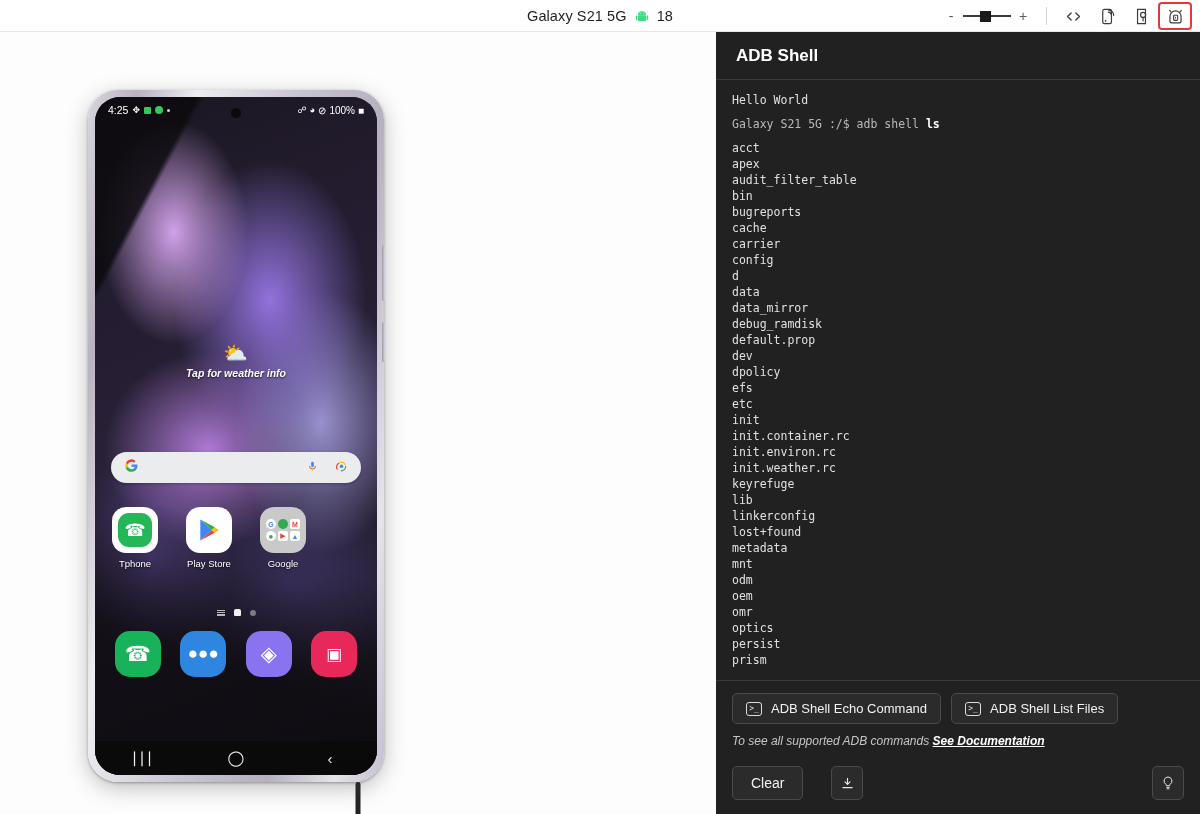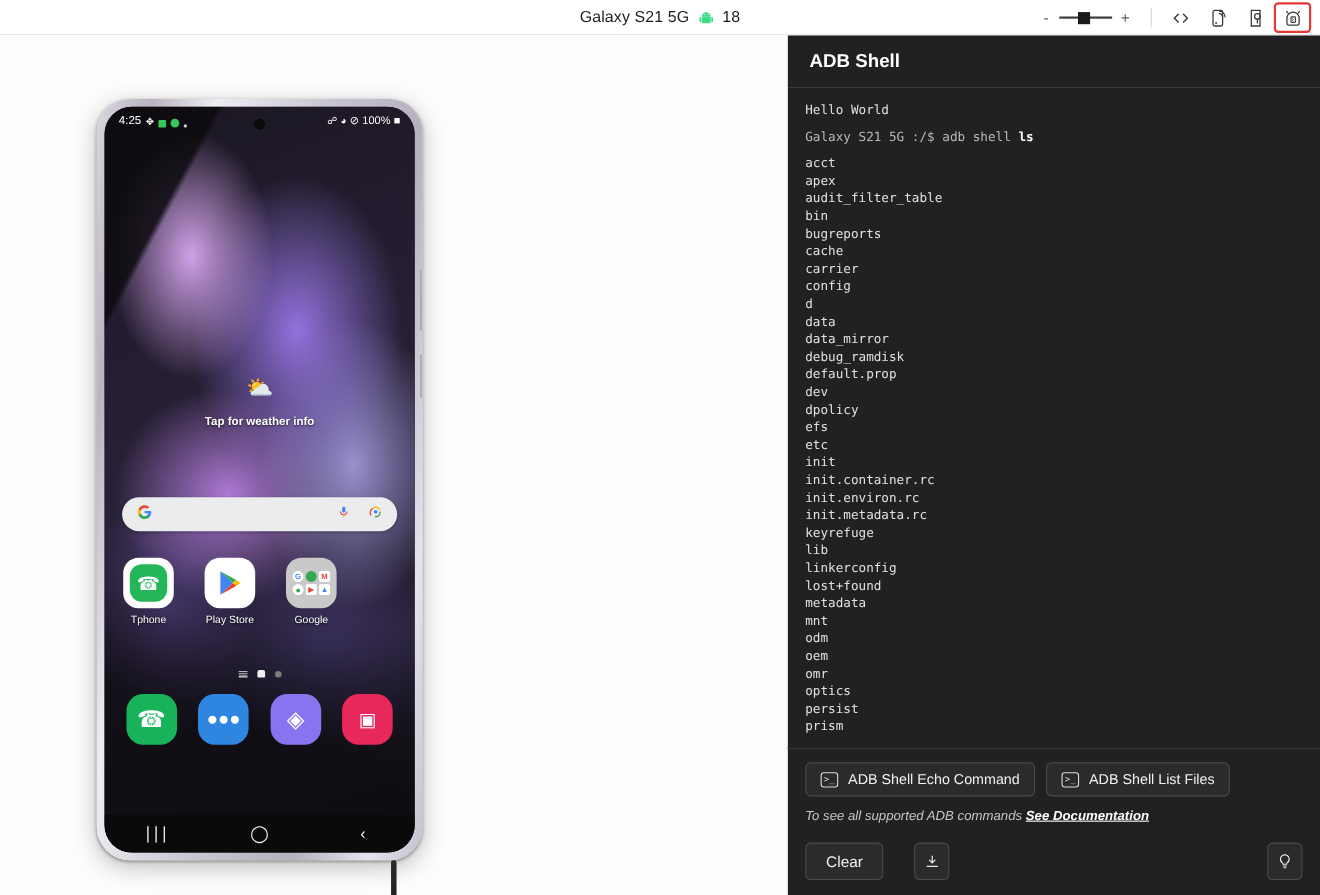--- a/index.html
+++ b/index.html
@@ -86,30 +86,30 @@
   .punch-hole {
     position: absolute; left: 50%; transform: translateX(-50%); top: 10px;
     width: 12px; height: 12px; border-radius: 50%; background: #0a0a0a; border: 1.5px solid #1d1d22;
     z-index: 5;
   }
   .statusbar {
     position: absolute; left: 0; right: 0; top: 0; height: 26px;
     display: flex; align-items: center; justify-content: space-between;
     padding: 0 13px; color: #fff; font-size: 10.5px; z-index: 4;
   }
-  .sb-left { display: flex; align-items: flex-end; gap: 4px; }
+  .sb-left { display: flex; align-items: center; gap: 4px; }
   .sb-right { display: flex; align-items: center; gap: 3px; font-size: 10px; }
   .sb-dot { width: 8px; height: 8px; border-radius: 50%; background: #35c759; }
   .sb-sq { width: 7px; height: 7px; border-radius: 1px; background: #35c759; }
   .sb-minidot { width: 3px; height: 3px; border-radius: 50%; background: #cfcfcf; }
   .weather {
     position: absolute; left: 0; right: 0; top: 245px; text-align: center; z-index: 4;
   }
   .weather-icon { font-size: 20px; line-height: 22px; }
-  .weather-text { color: #fff; font-size: 10.5px; margin-top: 13px; text-shadow: 0 1px 2px rgba(0,0,0,.7); font-weight: bold;}
+  .weather-text { color: #fff; font-size: 10.5px; margin-top: 3px; text-shadow: 0 1px 2px rgba(0,0,0,.7); font-weight: bold; font-style: italic;}
   .searchbar {
     position: absolute; left: 16px; right: 16px; top: 355px; height: 31px;
     background: #ebeced; border-radius: 17px; display: flex; align-items: center;
     padding: 0 13px; justify-content: space-between; z-index: 4;
     box-shadow: 0 1px 3px rgba(0,0,0,.3);
   }
   .sb-icons-right { display: flex; align-items: center; gap: 16px; }
   .apps-row {
     position: absolute; left: 0; right: 0; top: 410px; display: flex; z-index: 4;
     padding-left: 14px; gap: 22px;
@@ -416,21 +416,21 @@
             <div>data_mirror</div>
             <div>debug_ramdisk</div>
             <div>default.prop</div>
             <div>dev</div>
             <div>dpolicy</div>
             <div>efs</div>
             <div>etc</div>
             <div>init</div>
             <div>init.container.rc</div>
             <div>init.environ.rc</div>
-            <div>init.metadata.rc</div>
+            <div>init.weather.rc</div>
             <div>keyrefuge</div>
             <div>lib</div>
             <div>linkerconfig</div>
             <div>lost+found</div>
             <div>metadata</div>
             <div>mnt</div>
             <div>odm</div>
             <div>oem</div>
             <div>omr</div>
             <div>optics</div>

